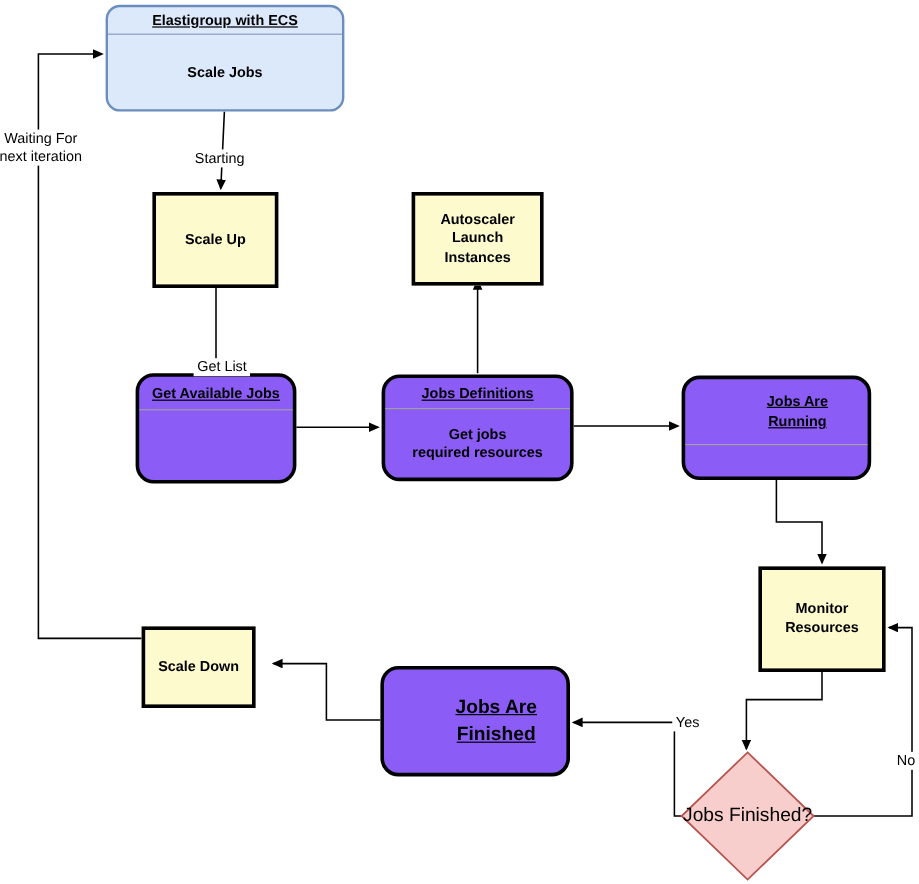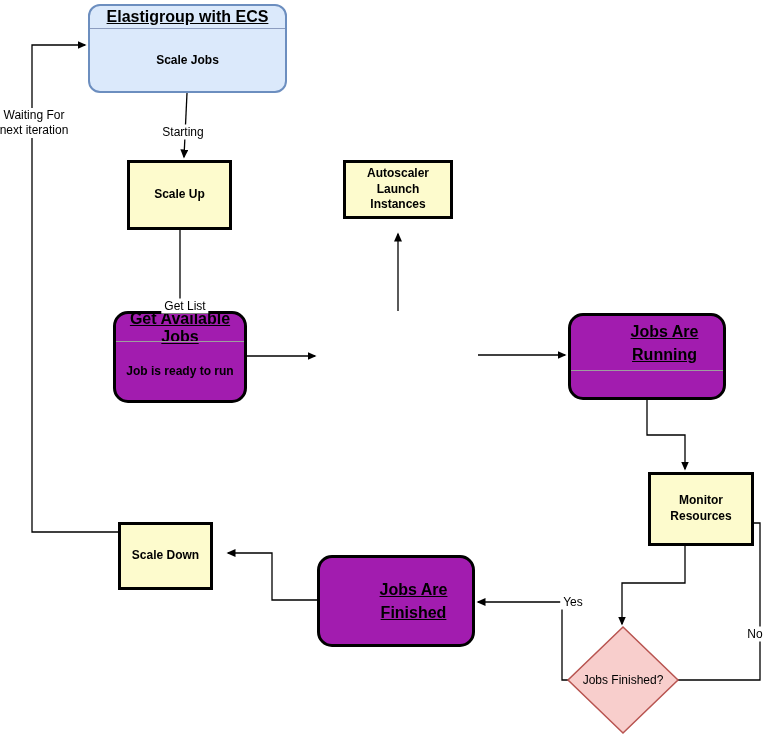--- a/index.html
+++ b/index.html
@@ -9,48 +9,48 @@
   }
   .layer{position:absolute;left:0;top:0;width:766px;height:737px;}
   .node{position:absolute;box-sizing:border-box;}
   
   .proc{
     background:#fdfbcd;border:3px solid #000;
     display:flex;align-items:center;justify-content:center;
     font-weight:bold;font-size:12px;line-height:1.3;text-align:center;white-space:pre-line;
   }
   
-  .green{background:#a21caf;border:3px solid #000;border-radius:15px;}
+  .green{background:#8b5cf6;border:3px solid #000;border-radius:15px;}
   
   .blue{background:#dbe9fb;border:2px solid #6c8ebf;border-radius:12px;}
   .titled{display:flex;flex-direction:column;}
   .titled .title{
     display:flex;align-items:center;justify-content:center;
-    font-weight:bold;font-size:16px;text-decoration:underline;text-align:center;
+    font-weight:bold;font-size:12px;text-decoration:underline;text-align:center;
   }
   .titled .divider{height:0;border-bottom:1px solid #9e9e9e;}
   .blue .divider{border-bottom:1px solid #8c9cbf;}
   .titled .body{
     flex:1;display:flex;align-items:center;justify-content:center;
     font-weight:bold;font-size:12px;line-height:1.25;text-align:center;white-space:pre-line;
   }
   .bigtitle{
     font-weight:bold;font-size:16px;line-height:1.45;text-decoration:underline;
     text-align:center;white-space:pre-line;
   }
   .center-flex{display:flex;align-items:center;justify-content:center;padding-left:35px;}
   
   .elabel{
     position:absolute;transform:translate(-50%,-50%);
     background:#ffffff;padding:0 3px;font-size:12px;line-height:1.25;
     text-align:center;white-space:pre-line;
   }
   .diamond-label{
     position:absolute;left:568px;top:668px;width:110px;height:24px;
-    display:flex;align-items:center;justify-content:center;font-size:12px;
+    display:flex;align-items:center;justify-content:center;font-size:16px;
   }
   svg{display:block;}
   .edge{fill:none;stroke:#000;stroke-width:1.3;}
 </style>
 </head>
 <body>
 
 <div class="canvas">
 
   <svg class="layer" width="766" height="737" viewBox="0 0 766 737">
@@ -72,41 +72,46 @@
     <path class="edge" d="M118,532 L32,532 L32,45 L85,45" marker-end="url(#arrow)"></path>
     <polygon points="623,627 678,680 623,733 568,680" fill="#f8cecc" stroke="#b85450" stroke-width="1.5"></polygon>
   </svg>
 
   <div class="node blue titled" style="left:88px;top:4px;width:199px;height:89px;">
     <div class="title" style="height:22px;">Elastigroup with ECS</div>
     <div class="divider"></div>
     <div class="body">Scale Jobs</div>
   </div>
 
-  <div class="node proc" style="left:127px;top:160px;width:105px;height:70px;">Scale Up</div>
+  <div class="node proc" style="left:127px;top:160px;width:105px;height:80px;">Scale Up</div>
 
-  <div class="node proc" style="left:343px;top:160px;width:110px;height:59px;">Autoscaler
+  <div class="node proc" style="left:343px;top:160px;width:110px;height:78px;">Autoscaler
 Launch
 Instances</div>
 
   <div class="node green titled" style="left:113px;top:311px;width:134px;height:92px;">
     <div class="title" style="height:27px;">Get Available Jobs</div>
     <div class="divider"></div>
-    <div class="body">Job is ready to run</div>
   </div>
 
+  <div class="node green titled" style="left:318px;top:312px;width:160px;height:89px;">
+    <div class="title" style="height:25px;">Jobs Definitions</div>
+    <div class="divider"></div>
+    <div class="body">Get jobs
+required resources</div>
+  </div>
 
   <div class="node green titled" style="left:568px;top:313px;width:158px;height:87px;">
     <div class="title bigtitle center-flex" style="height:54px;">Jobs Are
 Running</div>
     <div class="divider"></div>
     <div class="body"></div>
   </div>
 
-  <div class="node proc" style="left:648px;top:472px;width:106px;height:74px;">Monitor
+  <div class="node proc" style="left:632px;top:472px;width:106px;height:88px;">Monitor
 Resources</div>
 
   <div class="node proc" style="left:118px;top:522px;width:95px;height:68px;">Scale Down</div>
 
   <div class="node green center-flex bigtitle" style="left:317px;top:555px;width:158px;height:92px;">Jobs Are
 Finished</div>
 
   <div class="diamond-label">Jobs Finished?</div>
 
   <div class="elabel" style="left:183px;top:132px;">Starting</div>

